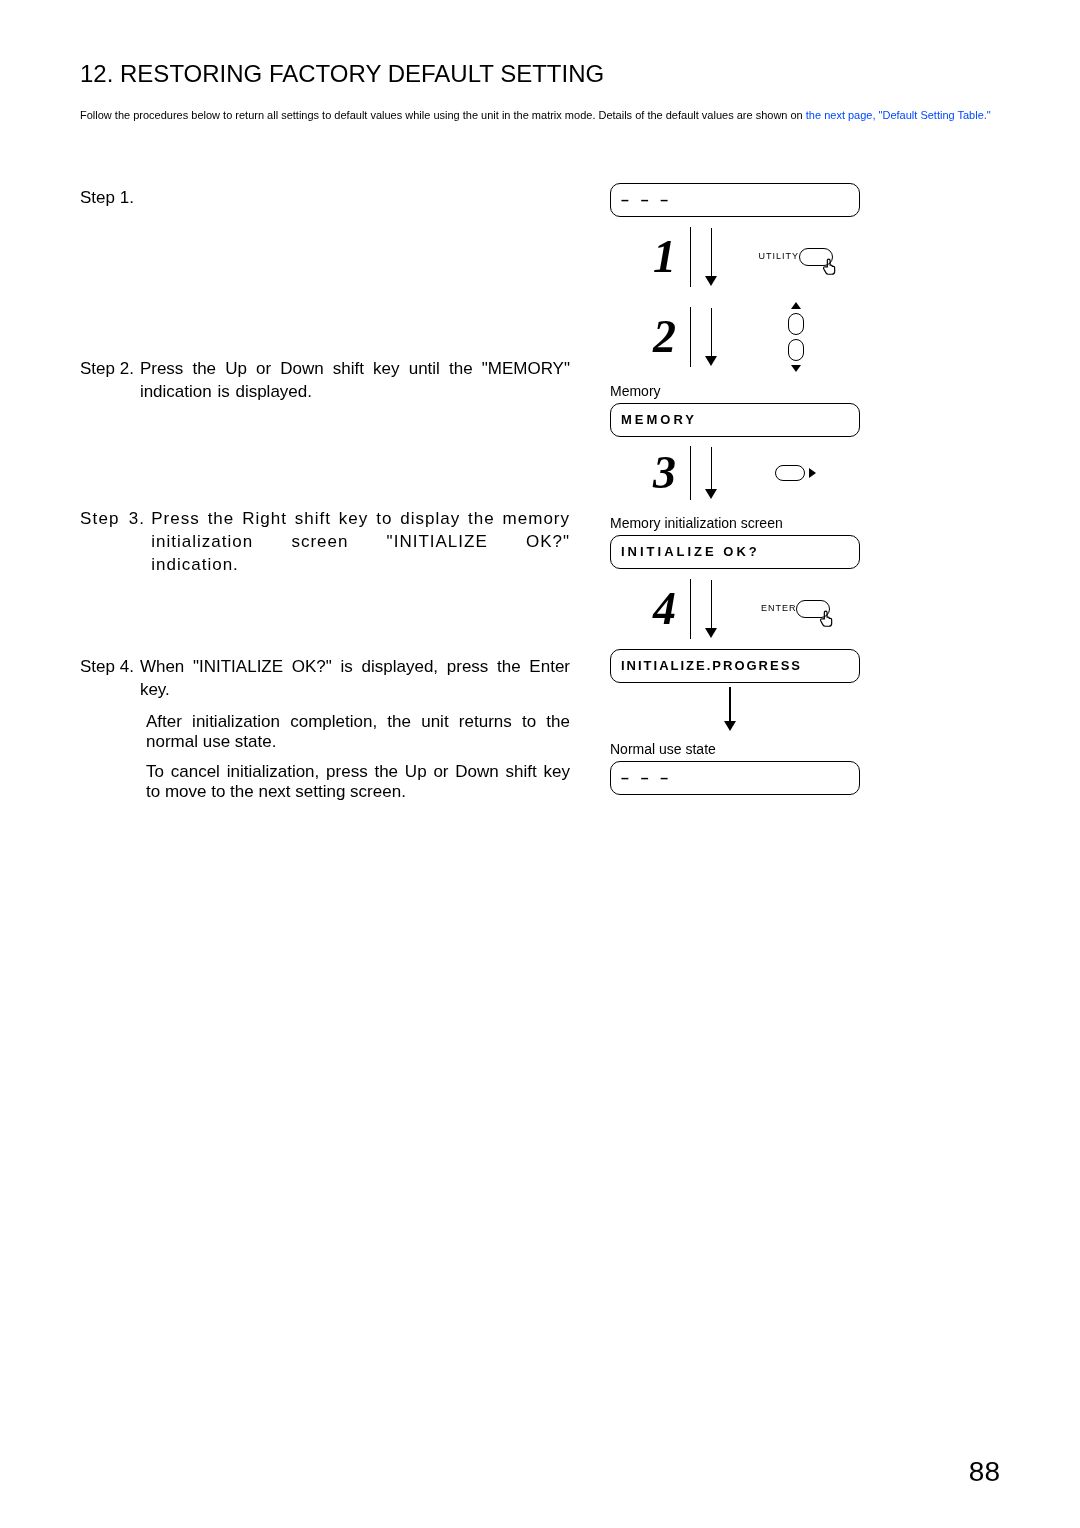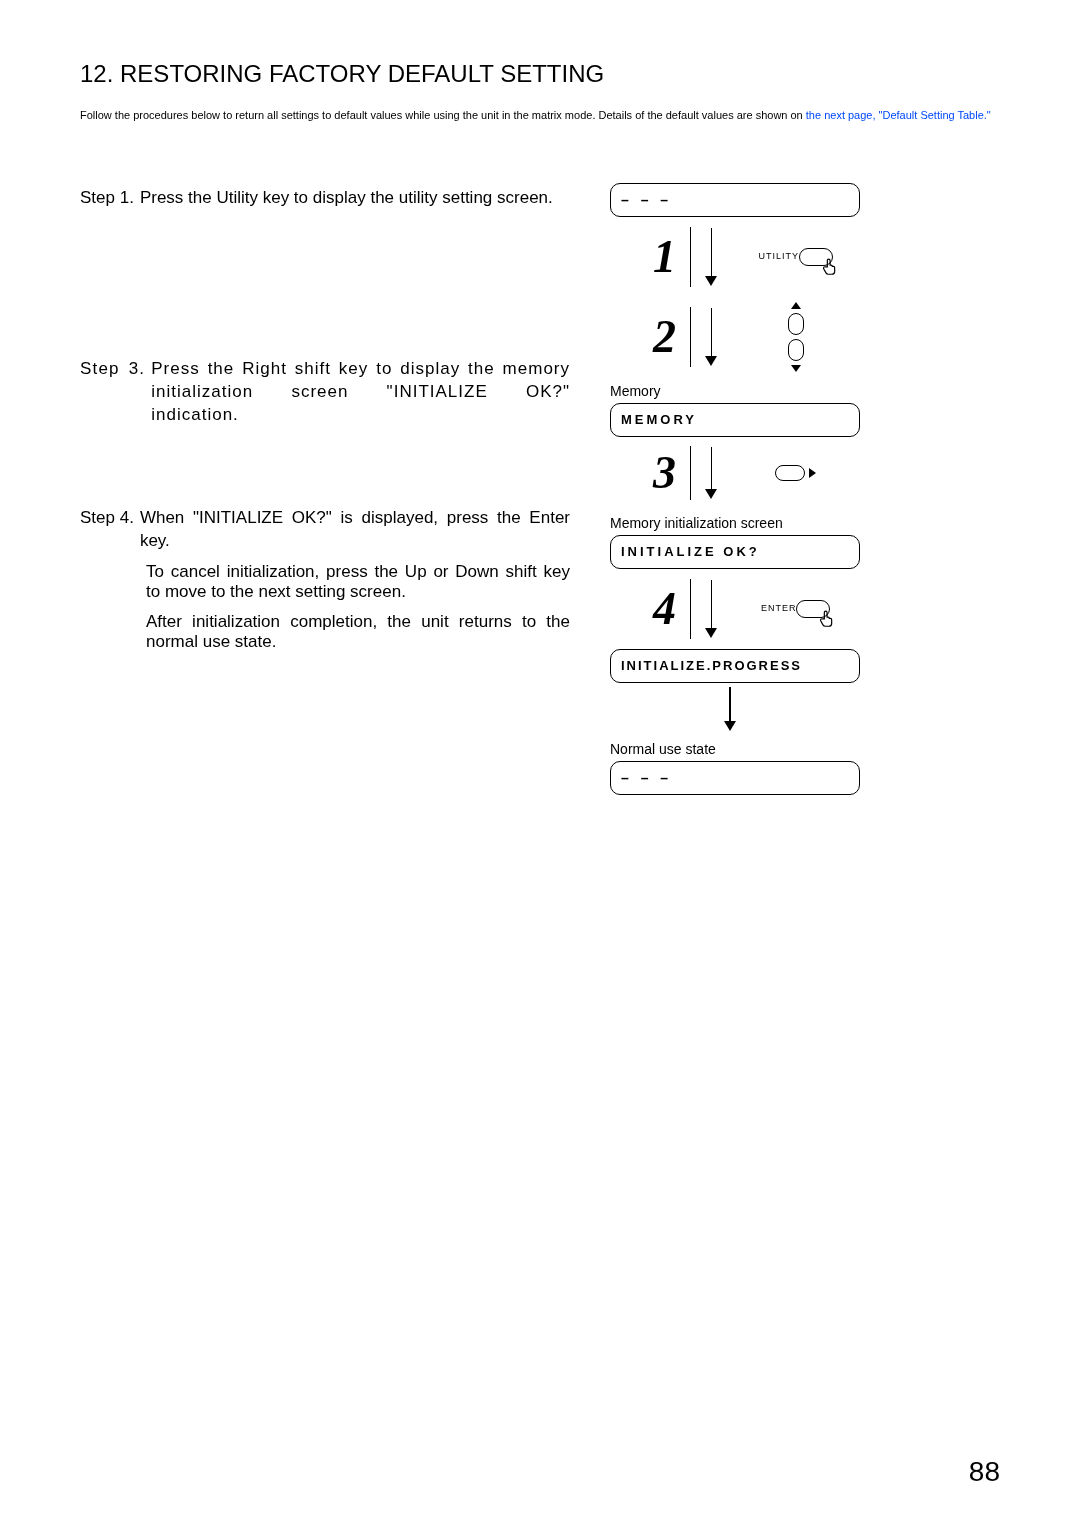--- a/index.html
+++ b/index.html
@@ -195,36 +195,39 @@
   <div class="intro">
     <span>Follow the procedures below to return all settings to default values while using the unit in the matrix mode. Details of the default values are shown on </span><span class="link">the next page, "Default Setting Table."</span>
   </div>
 
   <div class="body-row">
 
     <div class="steps-col">
 
       <div class="step step1">
         <div class="step-label">Step 1.</div>
-        <div class="step-text">Press the Utility key to display the utility setting screen.</div>
-      </div>
-
+      </div>
+
+      <div class="step step2">
+        <div class="step-label">Step 2.</div>
+        <div class="step-text">Press the Up or Down shift key until the "MEMORY" indication is displayed.</div>
+      </div>
 
       <div class="step step3">
         <div class="step-label">Step 3.</div>
         <div class="step-text" style="letter-spacing:1px; word-spacing:2px;">Press the Right shift key to display the memory initialization screen "INITIALIZE OK?" indication.</div>
       </div>
 
       <div>
         <div class="step">
           <div class="step-label">Step 4.</div>
           <div class="step-text">When "INITIALIZE OK?" is displayed, press the Enter key.</div>
         </div>
+        <div class="step-sub">After initialization completion, the unit returns to the normal use state.</div>
         <div class="step-sub">To cancel initialization, press the Up or Down shift key to move to the next setting screen.</div>
-        <div class="step-sub">After initialization completion, the unit returns to the normal use state.</div>
       </div>
 
     </div>
 
     <div class="diagram-col">
 
       <div class="lcd">
         <span class="lcd-dashes">– – –</span>
       </div>
 

